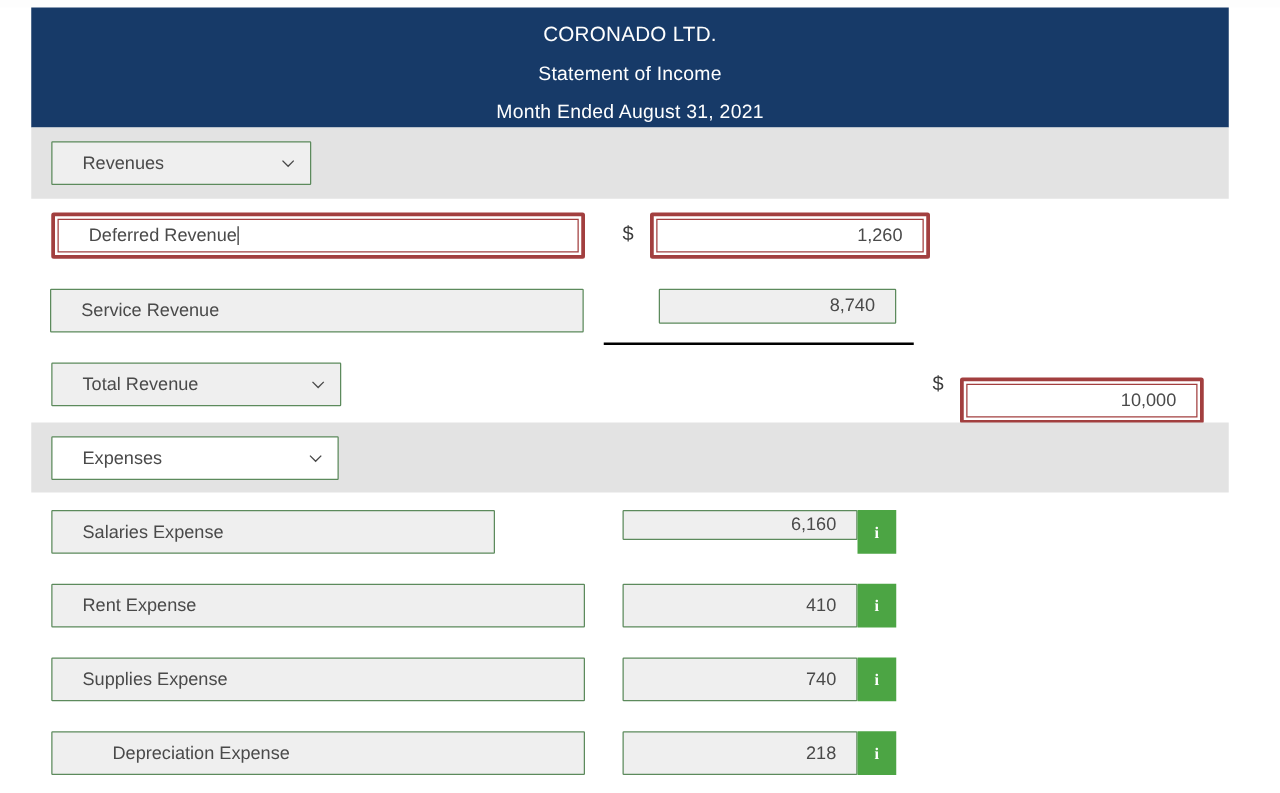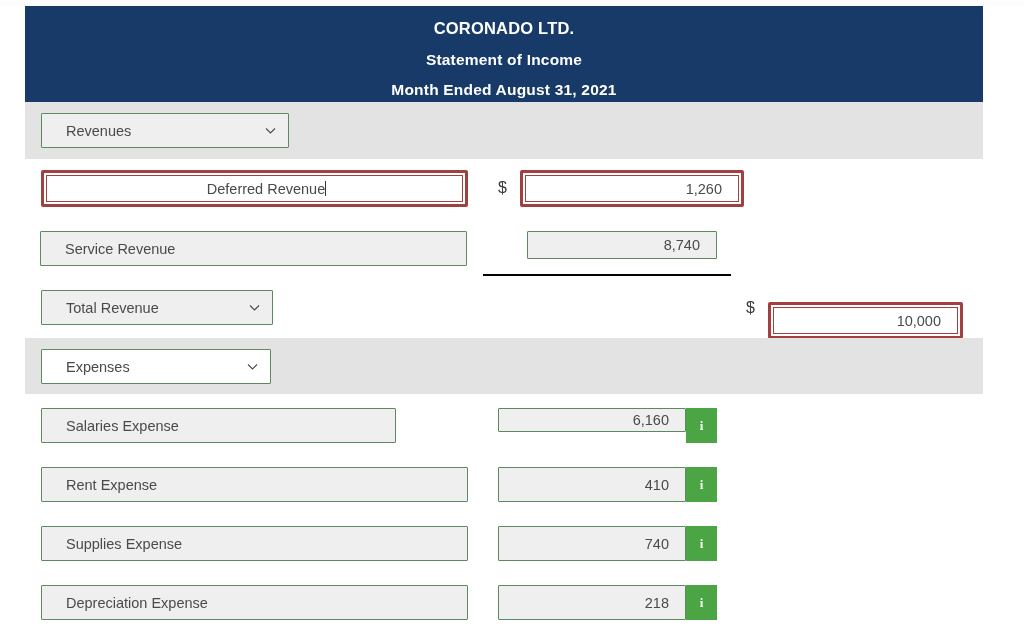--- a/index.html
+++ b/index.html
@@ -35,21 +35,21 @@
     color: #ffffff;
     text-align: center;
     display: flex;
     flex-direction: column;
     align-items: center;
     justify-content: center;
     box-sizing: border-box;
     padding-top: 2px;
   }
   .doc-header .line {
-    font-weight: bold;
+    font-weight: normal;
     letter-spacing: 0.2px;
     line-height: 1.42;
     margin-top: 8px;
   }
   .doc-header .l1 { font-size: 16.5px; }
   .doc-header .l2 { font-size: 15.5px; }
   .doc-header .l3 { font-size: 15.5px; }
 
   
   .section-band {
@@ -112,21 +112,20 @@
   .errwrap > .inner {
     box-sizing: border-box;
     width: 100%;
     height: 100%;
     border: 1px solid #a23f3f;
     background: #ffffff;
     display: flex;
     align-items: center;
     font-size: 14.5px;
     color: #4a4a4a;
-    justify-content: center;
   }
   .errwrap > .inner.left .txt { padding-left: 24px; }
   .errwrap > .inner.right {
     justify-content: flex-end;
   }
   .errwrap > .inner.right .txt { padding-right: 16px; }
 
   .caret {
     display: inline-block;
     width: 1px;
@@ -183,21 +182,21 @@
   <div class="top-strip"></div>
 
   <div class="doc-header">
     <div class="line l1">CORONADO LTD.</div>
     <div class="line l2">Statement of Income</div>
     <div class="line l3">Month Ended August 31, 2021</div>
   </div>
 
   <div class="section-band" id="band-revenues"></div>
 
-  <div class="fld" id="sel-revenues" style="left:41px; top:113px; width:248px; height:35px;">
+  <div class="fld" id="sel-revenues" style="left:41px; top:113px; width:208px; height:35px;">
     <span class="txt">Revenues</span>
     <span class="chev">
       <svg width="11" height="11" viewBox="0 0 11 11">
           <path d="M1 3.5 L5.5 8 L10 3.5" fill="none" stroke="#4a4a4a" stroke-width="1.1"></path>
         </svg>
     </span>
   </div>
 
   <div class="errwrap" id="acct-deferred" style="left:41px; top:170px; width:427px; height:37px;">
     <div class="inner left">
@@ -269,21 +268,21 @@
   <div class="infobtn" style="left:686px; top:467px; width:31px; height:35px;">i</div>
 
   <div class="fld" style="left:41px; top:526px; width:427px; height:35px;">
     <span class="txt">Supplies Expense</span>
   </div>
   <div class="fld num" style="left:498px; top:526px; width:188px; height:35px;">
     <span class="txt">740</span>
   </div>
   <div class="infobtn" style="left:686px; top:526px; width:31px; height:35px;">i</div>
 
-  <div class="fld" style="left:41px; top:585px; width:427px; height:35px;">
+  <div class="fld" style="left:41px; top:585px; width:427px; height:35px;padding-left:24px;">
     <span class="txt">Depreciation Expense</span>
   </div>
   <div class="fld num" style="left:498px; top:585px; width:188px; height:35px;">
     <span class="txt">218</span>
   </div>
   <div class="infobtn" style="left:686px; top:585px; width:31px; height:35px;">i</div>
 
 </div>
 
 </body></html>

